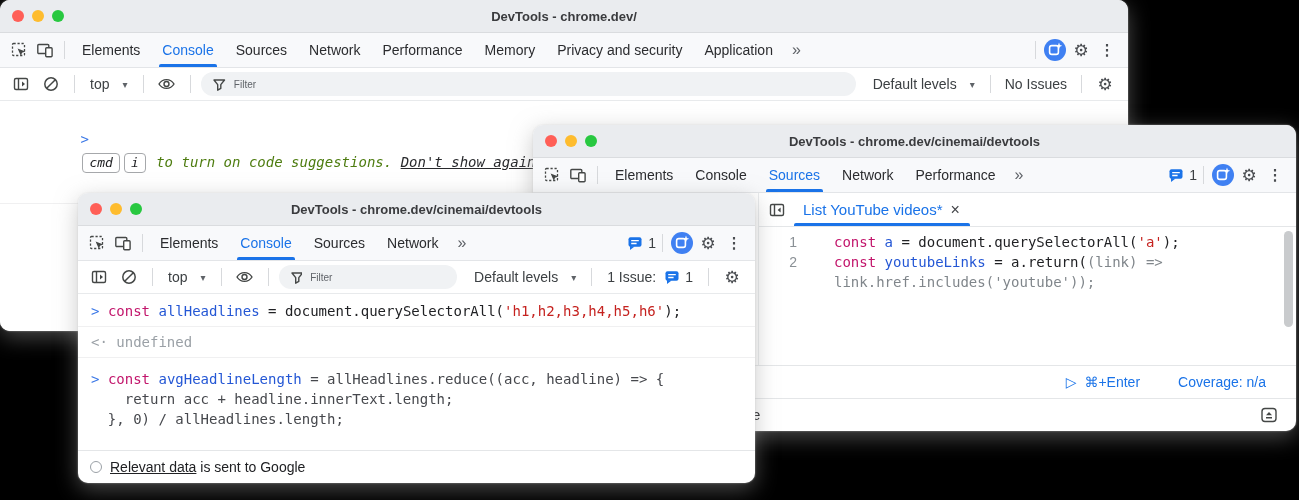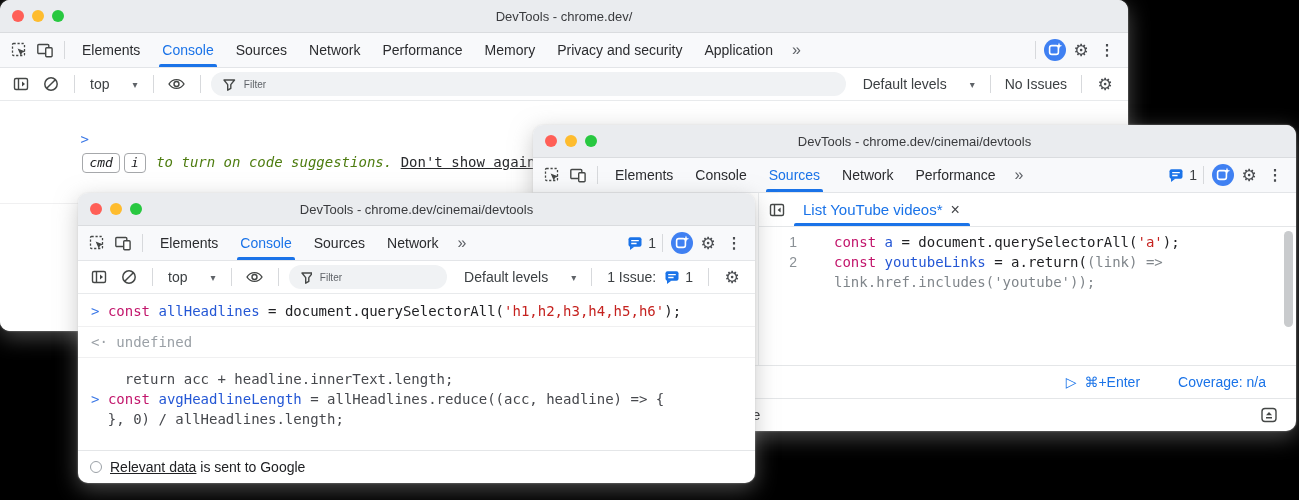--- a/index.html
+++ b/index.html
@@ -7,40 +7,40 @@
        font-family:"Liberation Sans",sans-serif;-webkit-user-select:none}
   .window{position:absolute;background:#fff;border-radius:10px;overflow:hidden;
           display:flex;flex-direction:column;
           box-shadow:0 6px 22px rgba(150,150,150,.5), 0 0 2px rgba(220,220,220,.7)}
   
   .titlebar{height:32px;flex:0 0 32px;background:#eaecef;border-bottom:1px solid #dadcdf;
             display:flex;align-items:center;position:relative}
   .lights{position:absolute;left:12px;top:0;height:100%;display:flex;align-items:center;gap:8px}
   .light{width:12px;height:12px;border-radius:50%}
   .light.red{background:#ff5f57}.light.yellow{background:#febc2e}.light.green{background:#28c840}
-  .wtitle{flex:1;text-align:center;font-size:13px;font-weight:normal;color:#3a3b3e}
+  .wtitle{flex:1;text-align:center;font-size:13px;font-weight:bold;color:#3a3b3e}
   
   .tabbar{height:34px;flex:0 0 34px;background:#f8f9fb;border-bottom:1px solid #e3e5e8;
           display:flex;align-items:center;padding:0 8px 0 6px}
   .icon-btn{width:26px;height:26px;display:flex;align-items:center;justify-content:center;flex:0 0 auto}
   .tab{height:100%;display:flex;align-items:center;padding:0 11px;font-size:14px;color:#2b2c2f;
        position:relative;white-space:nowrap}
   .tab.sel{color:#1a73e8}
   .tab.sel::after{content:"";position:absolute;left:8px;right:8px;bottom:0;height:3px;
                   background:#1a73e8;border-radius:2px 2px 0 0}
   .more-tabs{font-size:16px;color:#5f6368;padding:0 8px;letter-spacing:-1px}
   .vsep{width:1px;height:18px;background:#d7d9dc;margin:0 6px;flex:0 0 1px}
   .spacer{flex:1}
   .glyph{color:#4a4d51;font-size:17px;line-height:1}
   .kebab{color:#4a4d51;font-size:15px;font-weight:bold;letter-spacing:0}
   .issue-count{font-size:14px;color:#3c4043;margin-left:3px}
   
   .toolbar{height:32px;flex:0 0 32px;background:#fff;border-bottom:1px solid #e8eaec;
            display:flex;align-items:center;padding:0 10px 0 8px;gap:4px;font-size:14px;color:#3c4043}
-  .ctx{display:flex;align-items:center;gap:23px;padding:0 5px;white-space:nowrap}
+  .ctx{display:flex;align-items:center;gap:13px;padding:0 5px;white-space:nowrap}
   .caret{font-size:10px;color:#5f6368}
   .pill{background:#f0f2f4;border-radius:14px;height:24px;display:flex;align-items:center;
         padding:0 10px;gap:6px}
   .pill input{border:none;background:transparent;outline:none;font-size:10px;color:#3c4043;
               font-family:"Liberation Sans",sans-serif;width:100%}
   .pill input::placeholder{color:#5f6368}
   
   .mono, .con-line, .code-line{font-family:"DejaVu Sans Mono",monospace}
   .console-area{flex:1;background:#fff;overflow:hidden}
   .con-row{padding:5px 10px 5px 13px;border-bottom:1px solid #f0f0f1;font-size:14px;line-height:20px}
@@ -50,21 +50,21 @@
   .vr{color:#2457d5}
   .st{color:#c5221f}
   .pl{color:#202124}
   .pl2{color:#46484d}
   .dim{color:#80868b}
   .res{color:#9aa0a6}
   .keycap{display:inline-block;border:1px solid #a6a8ab;border-radius:4px;padding:0 6px;margin:0 2px;
           font-style:italic;font-size:13px;line-height:18px;color:#202124;
           font-family:"DejaVu Sans Mono",monospace}
   .hint-txt{font-style:italic;color:#4d7c0f;white-space:pre}
-  .hint-link{color:#28292c;text-decoration:underline;white-space:pre}
+  .hint-link{font-style:italic;color:#28292c;text-decoration:underline;white-space:pre}
   .new-badge{display:inline-block;background:#d3e3fd;color:#0b57d0;font-weight:bold;font-size:10.5px;
              letter-spacing:.6px;border-radius:4px;padding:2.5px 5px;margin-left:8px;vertical-align:1px}
   
   .src-wrap{flex:1;position:relative;background:#fff}
   .navigator{position:absolute;left:0;top:0;bottom:0;width:225px;border-right:1px solid #e8eaec;background:#fff}
   .editor-col{position:absolute;left:226px;right:0;top:0;bottom:0;display:flex;flex-direction:column}
   .file-tabstrip{height:33px;flex:0 0 33px;border-bottom:1px solid #e4e6e8;display:flex;
                  align-items:center;padding-left:5px;background:#fff}
   .file-tab{height:100%;display:flex;align-items:center;gap:8px;padding:0 10px 0 9px;
             font-size:15px;color:#1a73e8;position:relative;white-space:nowrap}
@@ -411,22 +411,22 @@
   </div>
 
   <div class="console-area">
     <div class="con-row" style="padding-top:7px">
       <span class="con-line"><span class="prompt">&gt;</span><span class="pl"> </span><span class="kw">const</span><span class="vr"> allHeadlines</span><span class="pl"> = document.querySelectorAll(</span><span class="st">'h1,h2,h3,h4,h5,h6'</span><span class="pl">);</span></span>
     </div>
     <div class="con-row">
       <span class="con-line"><span class="res">&lt;·</span><span class="res"> </span><span class="res">undefined</span></span>
     </div>
     <div class="con-row" style="border-bottom:none;margin-top:6px">
+      <div class="con-line"><span class="prompt">&gt;</span><span class="pl"> </span><span class="kw">const</span><span class="vr"> avgHeadlineLength</span><span class="pl2"> = allHeadlines.reduce((acc, headline) =&gt; {</span></div>
       <div class="con-line"><span class="pl2">    return acc + headline.innerText.length;</span></div>
-      <div class="con-line"><span class="prompt">&gt;</span><span class="pl"> </span><span class="kw">const</span><span class="vr"> avgHeadlineLength</span><span class="pl2"> = allHeadlines.reduce((acc, headline) =&gt; {</span></div>
       <div class="con-line"><span class="pl2">  }, 0) / allHeadlines.length;</span></div>
     </div>
   </div>
 
   <div class="footerbar">
     <span class="radio"></span>
     <span><span class="foot-link">Relevant data</span><span class="foot-rest"> is sent to Google</span></span>
   </div>
 </div>
 

